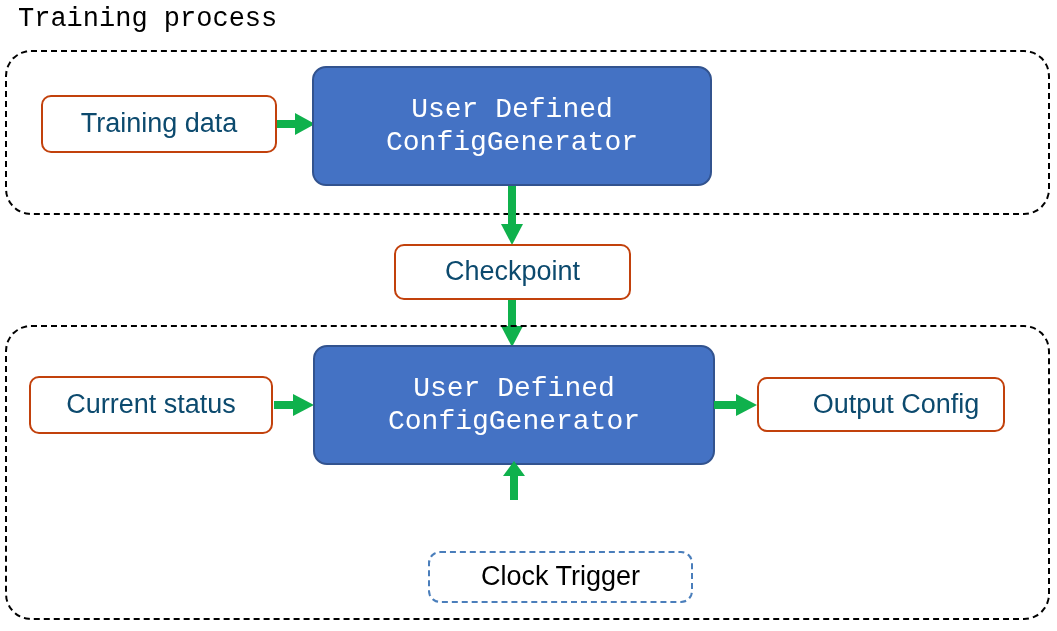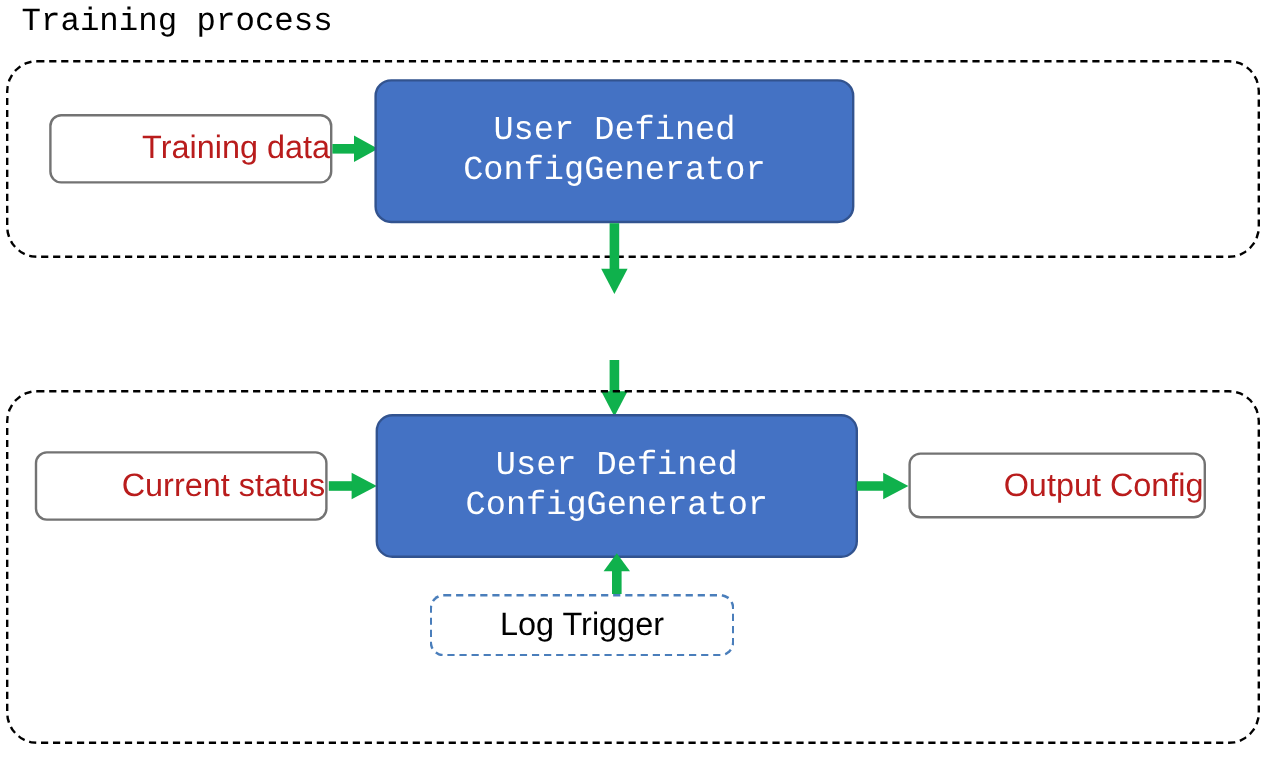--- a/index.html
+++ b/index.html
@@ -35,26 +35,25 @@
   .node {
     position: absolute;
     box-sizing: border-box;
     display: flex;
     align-items: center;
     justify-content: center;
     text-align: center;
     line-height: 1.18;
   }
   .node-plain {
-    border: 2px solid #737373;
+    border: 2px solid #c2410c;
     border-radius: 10px;
     background: #ffffff;
-    color: #b91c1c;
+    color: #0c4a6e;
     font-size: 27px;
-    justify-content: flex-end;
   }
   .node-primary {
     border: 2px solid #32538F;
     border-radius: 14px;
     background: #4472C4;
     color: #ffffff;
     font-size: 28px;
     font-family: Liberation Mono, monospace;
   }
   .node-trigger {
@@ -93,20 +92,23 @@
       <div>User Defined</div>
       <div>ConfigGenerator</div>
     </div>
   </div>
 
   <svg class="arrow-svg" style="left:498px; top:186px;" width="28" height="60" viewBox="0 0 28 60">
     <path d="M14 0 L14 42" stroke="#0FB14C" stroke-width="8" fill="none"></path>
     <path d="M3 38 L14 59 L25 38 Z" fill="#0FB14C"></path>
   </svg>
 
+  <div class="node node-plain" style="left:394px; top:244px; width:237px; height:56px;">
+    <span>Checkpoint</span>
+  </div>
 
   <svg class="arrow-svg" style="left:498px; top:300px;" width="28" height="48" viewBox="0 0 28 48">
     <path d="M14 0 L14 30" stroke="#0FB14C" stroke-width="8" fill="none"></path>
     <path d="M3 26 L14 47 L25 26 Z" fill="#0FB14C"></path>
   </svg>
 
 
   <div class="group-container" style="left:5px; top:325px; width:1045px; height:295px;"></div>
 
   <div class="node node-plain" style="left:29px; top:376px; width:244px; height:58px;">
@@ -132,18 +134,18 @@
 
   <div class="node node-plain" style="left:757px; top:377px; width:248px; height:55px;padding-left:30px;">
     <span>Output Config</span>
   </div>
 
   <svg class="arrow-svg" style="left:500px; top:462px;" width="28" height="38" viewBox="0 0 28 38">
     <path d="M14 38 L14 12" stroke="#0FB14C" stroke-width="8" fill="none"></path>
     <path d="M3 14 L14 -1 L25 14 Z" fill="#0FB14C"></path>
   </svg>
 
-  <div class="node node-trigger" style="left:358px; top:495px; width:254px; height:52px; z-index:2;">
-    <span>Log Trigger</span>
+
+  <div class="node node-trigger" style="left:428px; top:551px; width:265px; height:52px; z-index:3;">
+    <span>Clock Trigger</span>
   </div>
-
 
 </div>
 
 </body></html>

